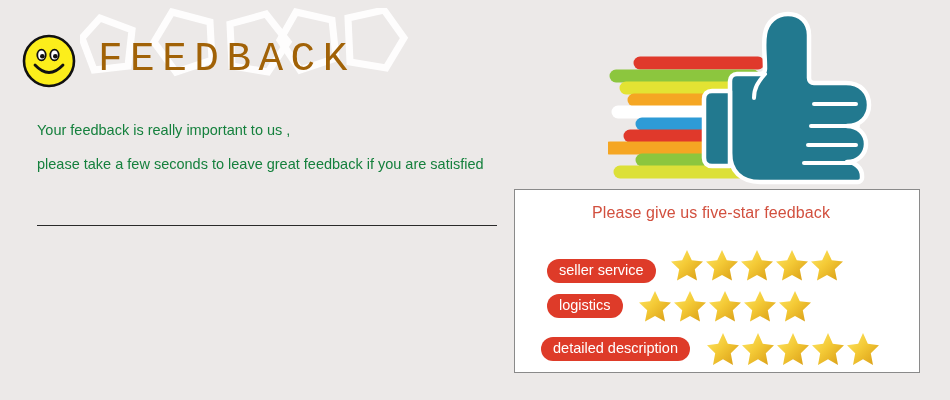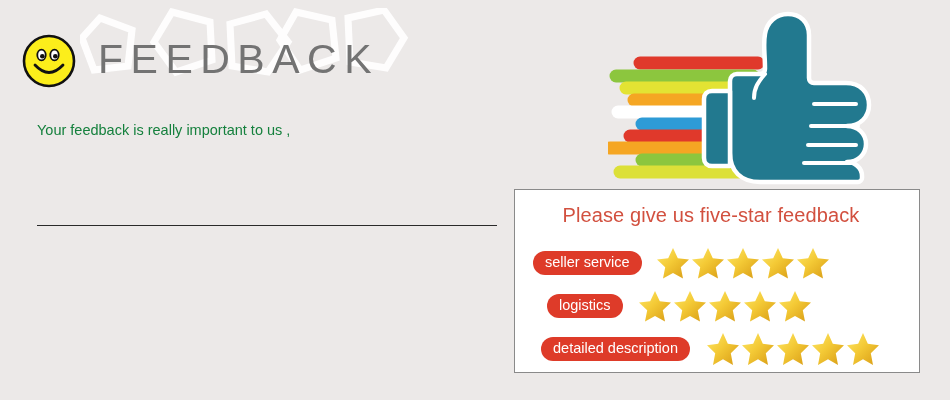--- a/index.html
+++ b/index.html
@@ -46,22 +46,22 @@
     left: 21px; top: 33px;
     width: 56px; height: 56px;
   }
 
   .heading {
     position: absolute;
     left: 98px; top: 33px;
     font-size: 41px;
     font-weight: 400;
     letter-spacing: 7.5px;
-    color: #737373;
-    font-family: Liberation Sans, sans-serif;
+    color: #a16207;
+    font-family: Liberation Mono, monospace;
     line-height: 52px;
     white-space: nowrap;
   }
 
   .para {
     position: absolute;
     left: 37px;
     color: #15803d;
     font-size: 14.5px;
     line-height: 34px;
@@ -93,21 +93,21 @@
     left: 514px; top: 189px;
     width: 406px; height: 184px;
     background: #FFFFFF;
     border: 1.3px solid #8a8a8a;
   }
 
   .rating-title {
     position: absolute;
     left: 0; right: 12px; top: 14px;
     text-align: center;
-    font-size: 20px;
+    font-size: 16px;
     color: #D2503F;
     font-family: "Liberation Sans", sans-serif;
     letter-spacing: 0.1px;
   }
 
   .rating-rows {
     position: absolute;
     left: 0; right: 0; top: 53px;
   }
 
@@ -129,21 +129,21 @@
     line-height: 17px;
   }
 
   .stars {
     display: flex;
     align-items: center;
   }
   .stars svg { display: block; }
 
   
-  .row-1 { padding-left: 18px; }
+  .row-1 { padding-left: 32px; align-items: flex-end; }
   .row-1 .stars { margin-left: 14px; }
   .row-2 { padding-left: 32px; }
   .row-2 .stars { margin-left: 15px; }
   .row-3 { padding-left: 26px; }
   .row-3 .stars { margin-left: 16px; }
 </style>
 </head>
 <body>
 
 <div class="page">
@@ -170,20 +170,21 @@
         <circle cx="21.3" cy="23.2" r="2.3" fill="#111111"></circle>
         <circle cx="34.3" cy="23.2" r="2.3" fill="#111111"></circle>
         <path d="M14 32 Q28 47 42 32" stroke="#111111" stroke-width="2.8" fill="none" stroke-linecap="round"></path>
       </svg>
     </div>
 
     <div class="heading">FEEDBACK</div>
 
     <div class="para para-top">
       <span class="line">Your feedback is really important to us ,</span>
+      <span class="line">please take a few seconds to leave great feedback if you are satisfied</span>
     </div>
 
     <div class="divider"></div>
 
 
   </div>
 
   <div class="thumb-art">
     <svg width="270" height="178" viewBox="0 0 270 178" fill="none">
 

